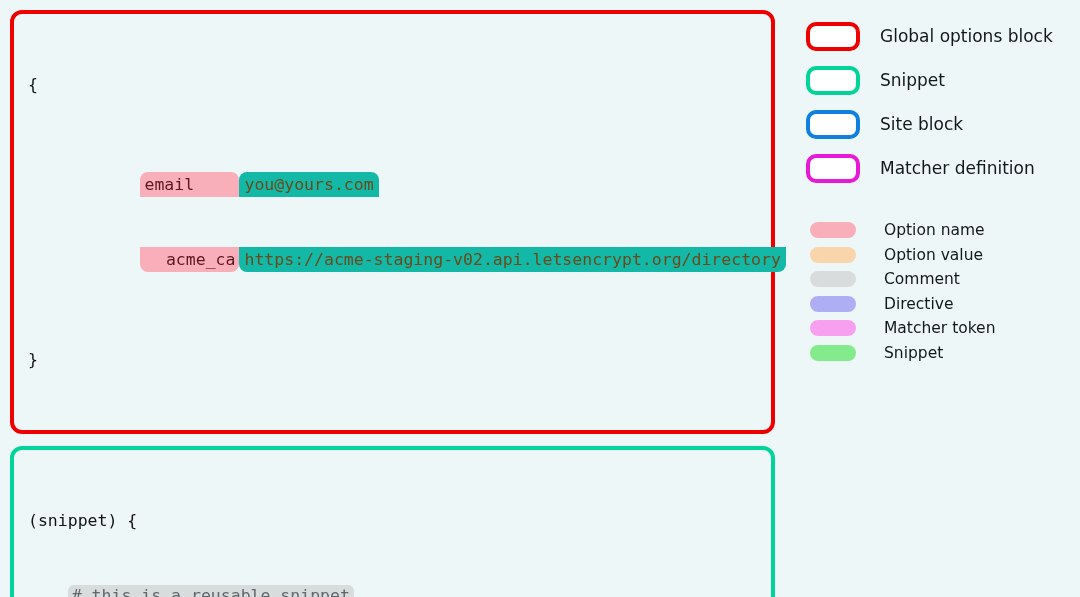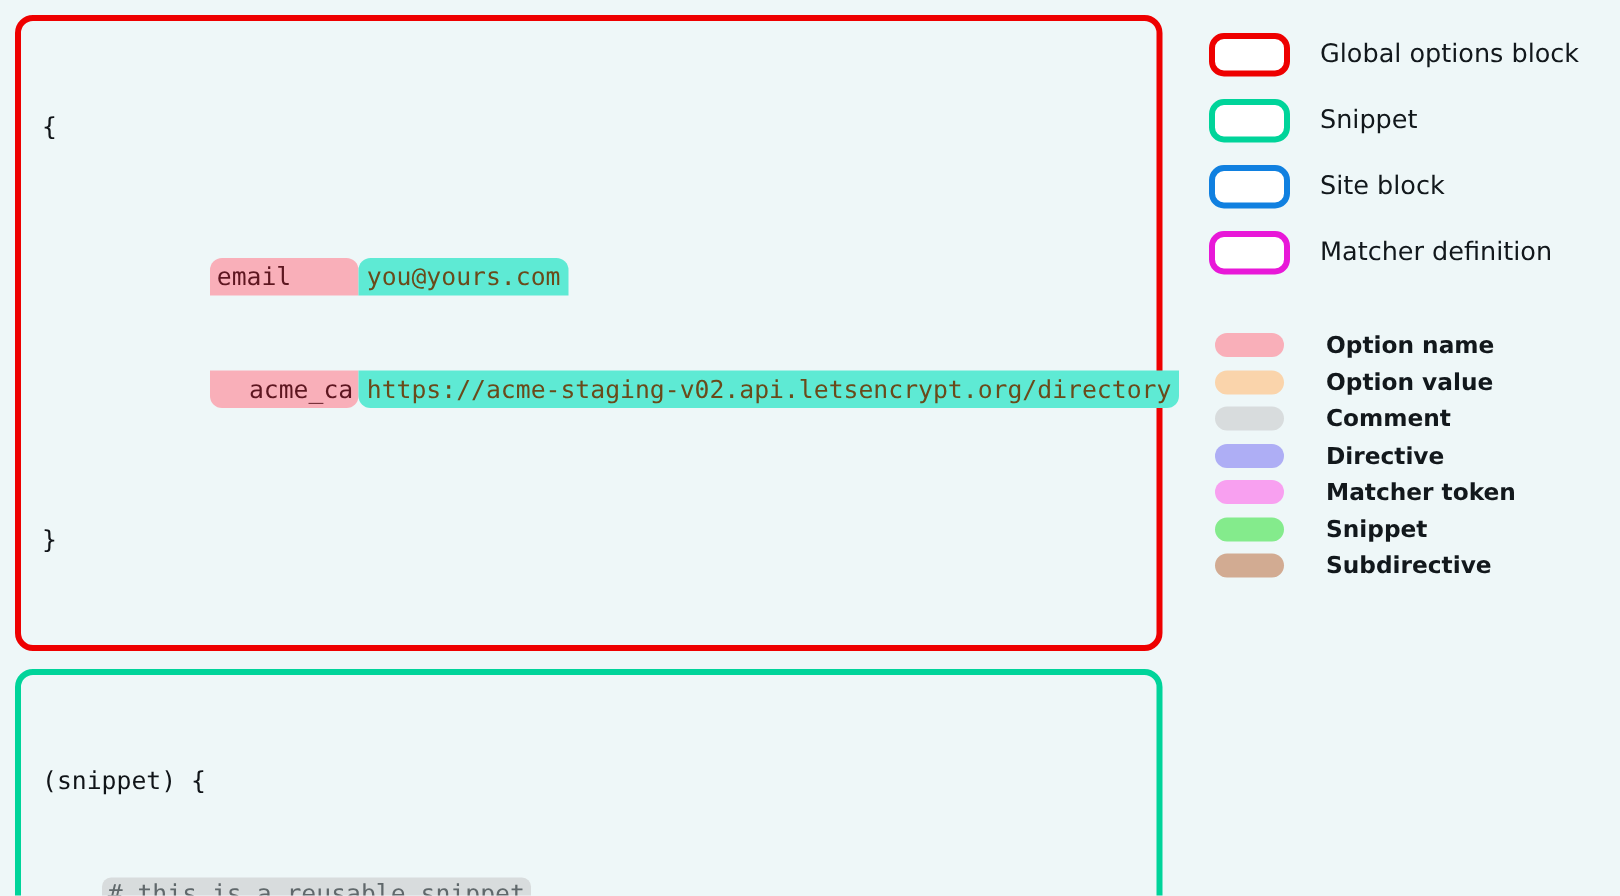--- a/index.html
+++ b/index.html
@@ -78,21 +78,21 @@
     background: #f9afb9;
     color: #5d1620;
     padding: 0 4px 0 4px;
     box-sizing: border-box;
     font-family: "DejaVu Sans Mono", monospace;
     font-size: 16.5px;
     line-height: 25px;
   }
   .opt-val-cell {
     display: inline-block;
-    background: #5eead4;
+    background: #14b8a6;
     color: #6a4a1a;
     padding: 0 5px;
     box-sizing: border-box;
     font-family: "DejaVu Sans Mono", monospace;
     font-size: 16.5px;
     line-height: 25px;
   }
   .opt-row:first-child .opt-name-cell { border-radius: 8px 8px 0 0; }
   .opt-row:last-child  .opt-name-cell { border-radius: 0 0 8px 8px; text-align: right; }
   .opt-row:first-child .opt-val-cell  { border-radius: 8px 8px 0 0; }
@@ -135,21 +135,20 @@
   .color-swatch {
     width: 46px;
     height: 16px;
     border-radius: 8px;
     flex: 0 0 auto;
     margin-left: 4px;
   }
   .legend-color-row .legend-label {
     margin-left: 28px;
     font-size: 15.5px;
-    font-weight: bold;
   }
 </style>
 </head>
 <body>
 
 <div id="root">
 
   <div id="code-col">
 
     <div class="block red">
@@ -212,21 +211,17 @@
         <span class="legend-label">Directive</span>
       </div>
       <div class="legend-color-row">
         <span class="color-swatch" style="background:#f8a0f0"></span>
         <span class="legend-label">Matcher token</span>
       </div>
       <div class="legend-color-row">
         <span class="color-swatch" style="background:#84eb8c"></span>
         <span class="legend-label">Snippet</span>
       </div>
-      <div class="legend-color-row">
-        <span class="color-swatch" style="background:#d2ab92"></span>
-        <span class="legend-label">Subdirective</span>
-      </div>
     </div>
 
   </div>
 
 </div>
 
 </body></html>

